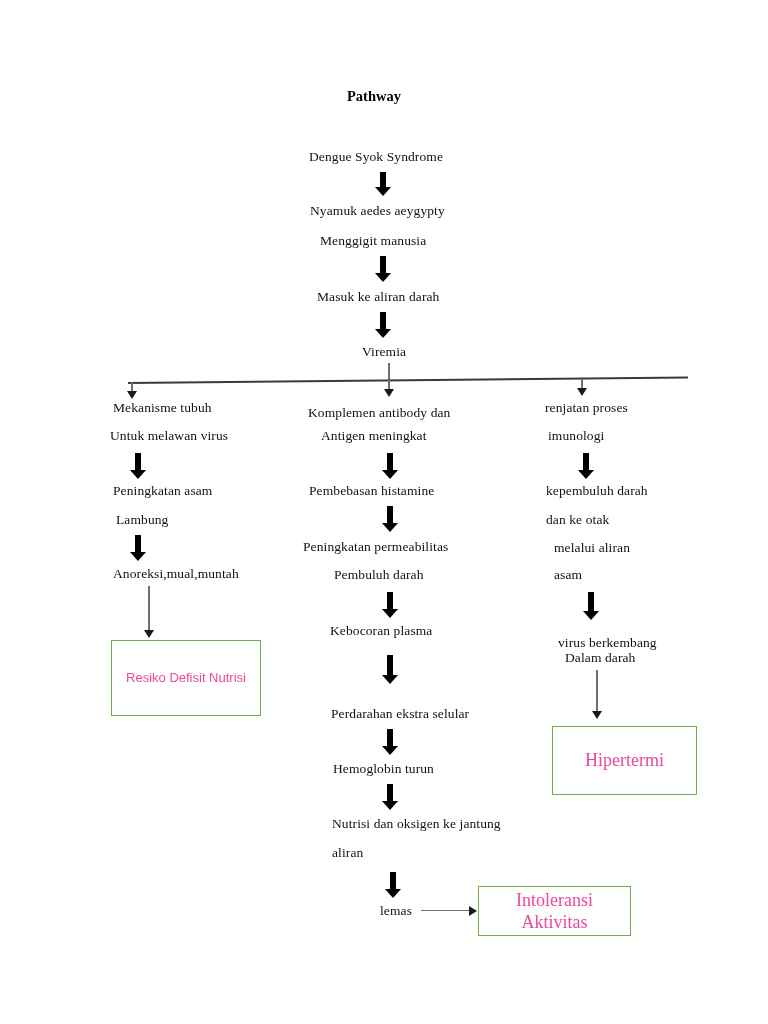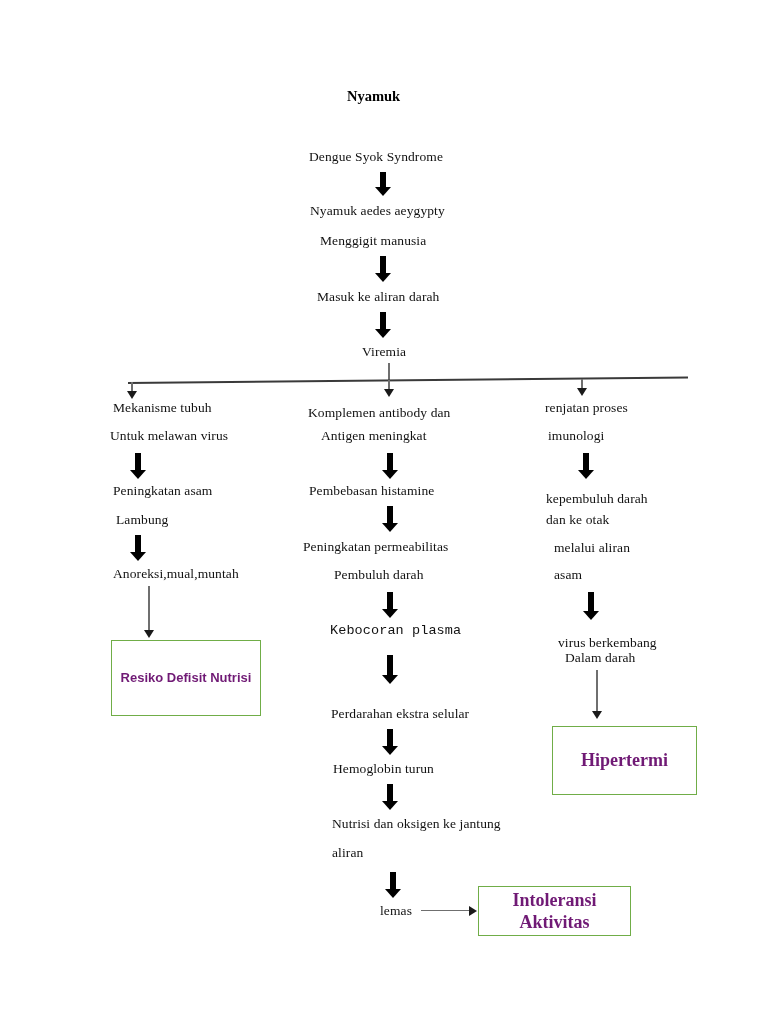--- a/index.html
+++ b/index.html
@@ -97,39 +97,39 @@
     position: absolute;
     box-sizing: border-box;
     border: 1.6px solid #70ad47;
     background: #ffffff;
     display: flex;
     align-items: center;
     justify-content: center;
     text-align: center;
   }
   .gbox-label {
-    font-weight: bold;
-    color: #701a75;
+    font-weight: normal;
+    color: #ec4899;
     line-height: 1.25;
   }
   .gbox-label.sans {
     font-family: "Liberation Sans", "DejaVu Sans", sans-serif;
     font-size: 13px;
   }
   .gbox-label.serif {
     font-family: "Liberation Serif", "DejaVu Serif", serif;
     font-size: 18px;
   }
 </style>
 </head>
 <body>
 
 <div id="canvas">
 
-  <div class="title" style="left:347px; top:88px;">Nyamuk</div>
+  <div class="title" style="left:347px; top:88px;">Pathway</div>
 
   <div class="node" style="left:309px; top:150px;">Dengue Syok Syndrome</div>
 
   <div class="barrow" style="left:375px; top:172px; height:24px;">
     <div class="shaft" style="height:15px;"></div>
     <div class="head" style="top:15px;"></div>
   </div>
 
   <div class="node" style="left:310px; top:204px;">Nyamuk aedes aeygypty</div>
 
@@ -203,21 +203,21 @@
   </div>
 
   <div class="node" style="left:303px; top:540px;">Peningkatan permeabilitas</div>
   <div class="node" style="left:334px; top:568px;">Pembuluh darah</div>
 
   <div class="barrow" style="left:382px; top:592px; height:26px;">
     <div class="shaft" style="height:17px;"></div>
     <div class="head" style="top:17px;"></div>
   </div>
 
-  <div class="node" style="left:330px; top:624px;font-family:Liberation Mono, monospace;">Kebocoran plasma</div>
+  <div class="node" style="left:330px; top:624px;">Kebocoran plasma</div>
 
   <div class="barrow" style="left:382px; top:655px; height:29px;">
     <div class="shaft" style="height:20px;"></div>
     <div class="head" style="top:20px;"></div>
   </div>
 
   <div class="node" style="left:331px; top:707px;">Perdarahan ekstra selular</div>
 
   <div class="barrow" style="left:382px; top:729px; height:26px;">
     <div class="shaft" style="height:17px;"></div>
@@ -252,21 +252,21 @@
   </div>
 
   <div class="node" style="left:545px; top:401px;">renjatan proses</div>
   <div class="node" style="left:548px; top:429px;">imunologi</div>
 
   <div class="barrow" style="left:578px; top:453px; height:26px;">
     <div class="shaft" style="height:17px;"></div>
     <div class="head" style="top:17px;"></div>
   </div>
 
-  <div class="node" style="left:546px; top:484px;margin-top:8px;">kepembuluh darah</div>
+  <div class="node" style="left:546px; top:484px;">kepembuluh darah</div>
   <div class="node" style="left:546px; top:513px;">dan ke otak</div>
   <div class="node" style="left:554px; top:541px;text-align:right;">melalui aliran</div>
   <div class="node" style="left:554px; top:568px;">asam</div>
 
   <div class="barrow" style="left:583px; top:592px; height:28px;">
     <div class="shaft" style="height:19px;"></div>
     <div class="head" style="top:19px;"></div>
   </div>
 
   <div class="node" style="left:558px; top:624px;margin-top:12px;">virus berkembang</div>

